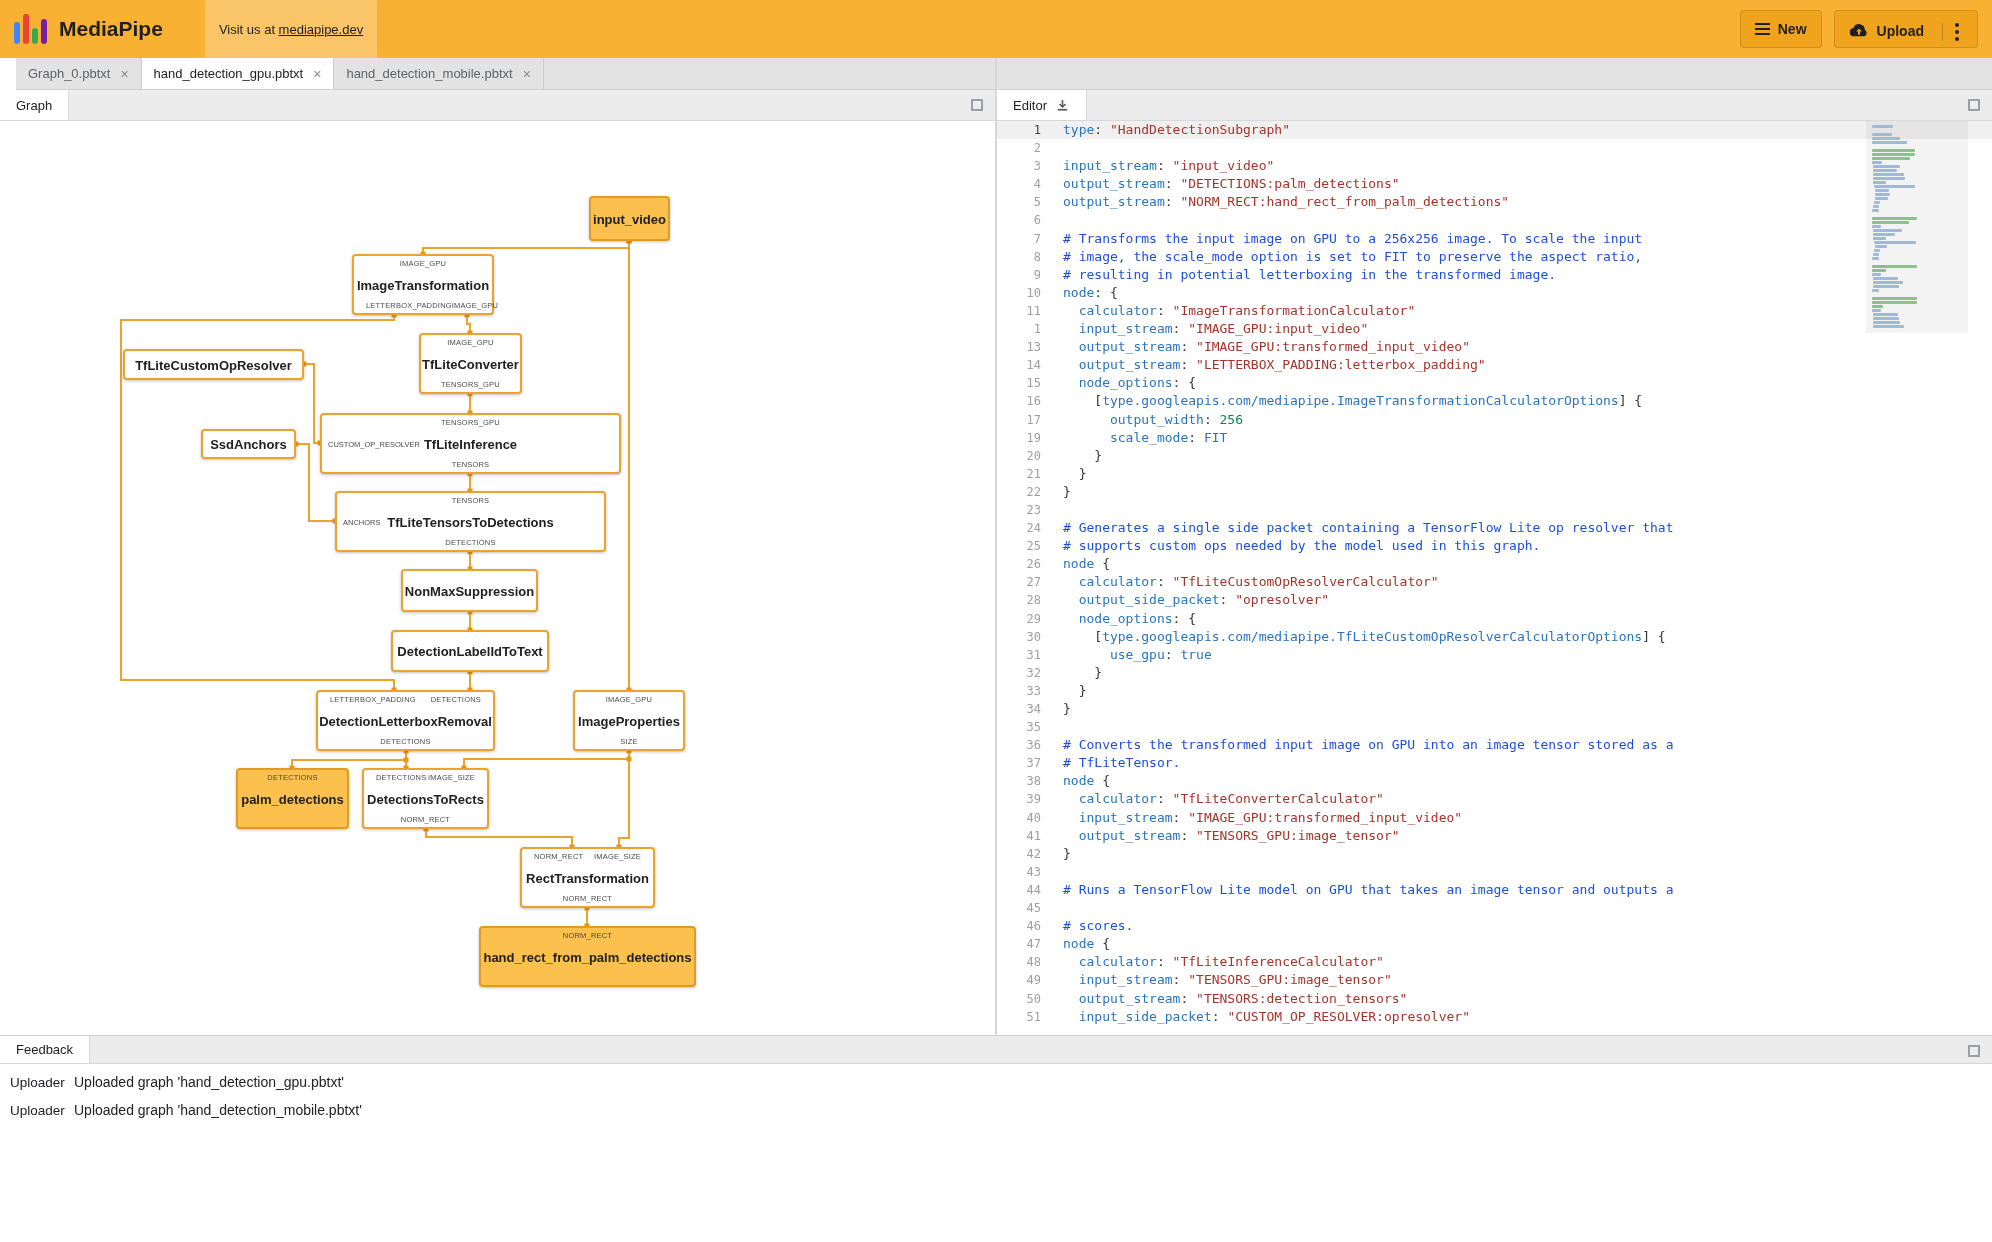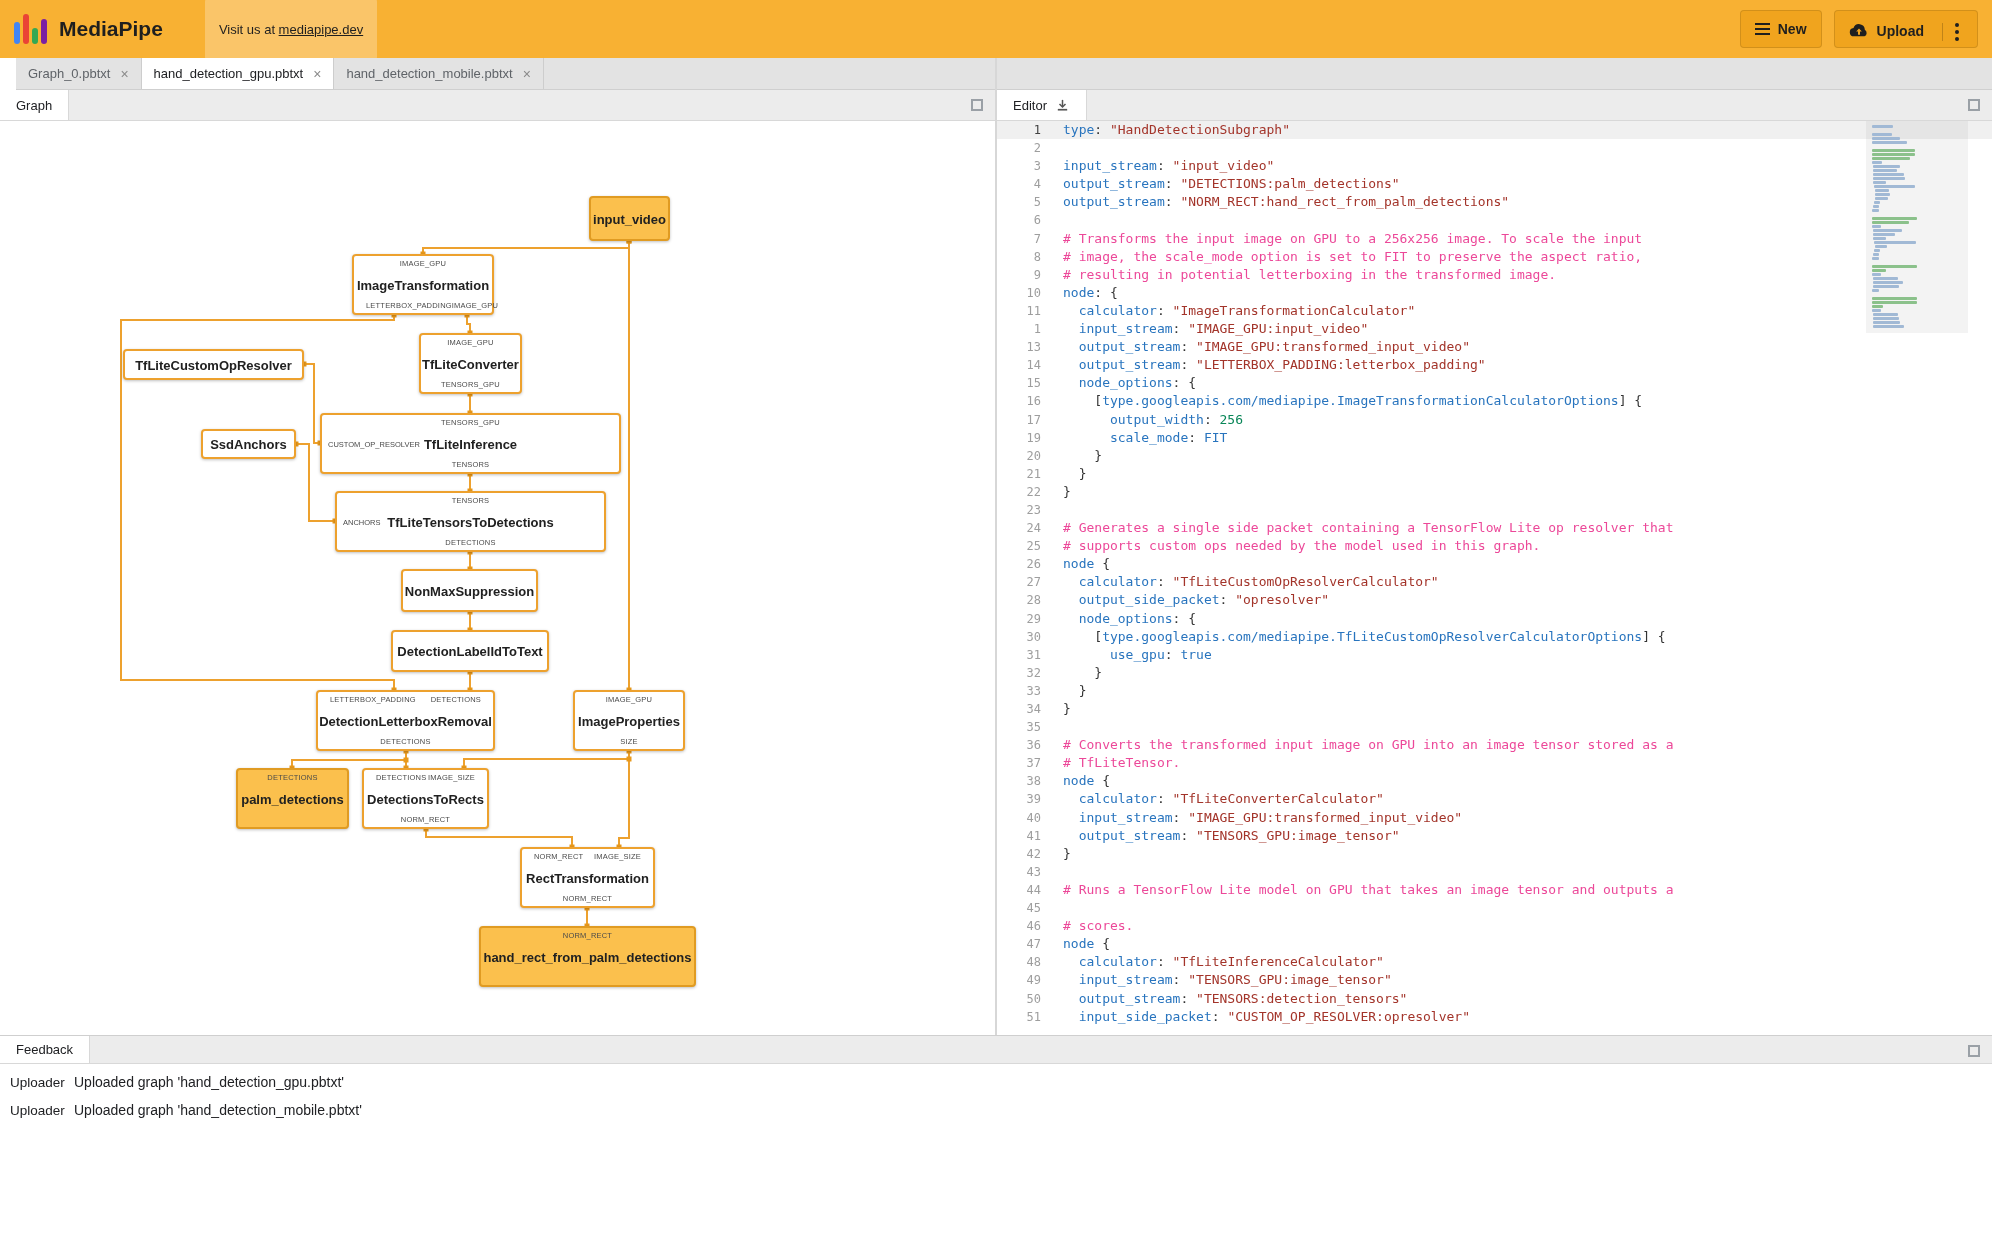--- a/index.html
+++ b/index.html
@@ -69,21 +69,21 @@
   
   .editor-body { position:absolute; left:997px; top:121px; width:995px; height:914px; background:#fff;
                  overflow:hidden; font-family:"DejaVu Sans Mono", monospace; font-size:13px; }
   .code-row { display:flex; height:18.1px; line-height:18.1px; white-space:pre; }
   .code-row.current { background:#F0F0F0; }
   .code-row .ln { width:44px; flex:0 0 44px; text-align:right; color:#9E9E9E; font-size:12px; }
   .code-row.current .ln { color:#424242; }
   .code-row .code { margin-left:22px; white-space:pre; color:#333; }
   .tk-k { color:#2874BE; }
   .tk-s { color:#A3342A; }
-  .tk-c { color:#ec4899; }
+  .tk-c { color:#1d4ed8; }
   .tk-n { color:#098658; }
   .minimap { position:absolute; right:30px; top:4px; width:90px; height:900px; overflow:hidden; }
   .mm-row { height:3px; margin-bottom:1px; border-radius:1px; }
   .mm-slider { position:absolute; right:24px; top:0; width:102px; height:212px;
                background:rgba(100,100,100,0.08); cursor:grab; }
 
   
   .feedback-strip { position:absolute; left:0; top:1035px; width:1992px; height:29px; background:#ECECEC;
                     border-top:1px solid #CFCFCF; border-bottom:1px solid #D8D8D8; display:flex; }
   .feedback-body { position:absolute; left:0; top:1064px; width:1992px; height:178px; background:#fff;

